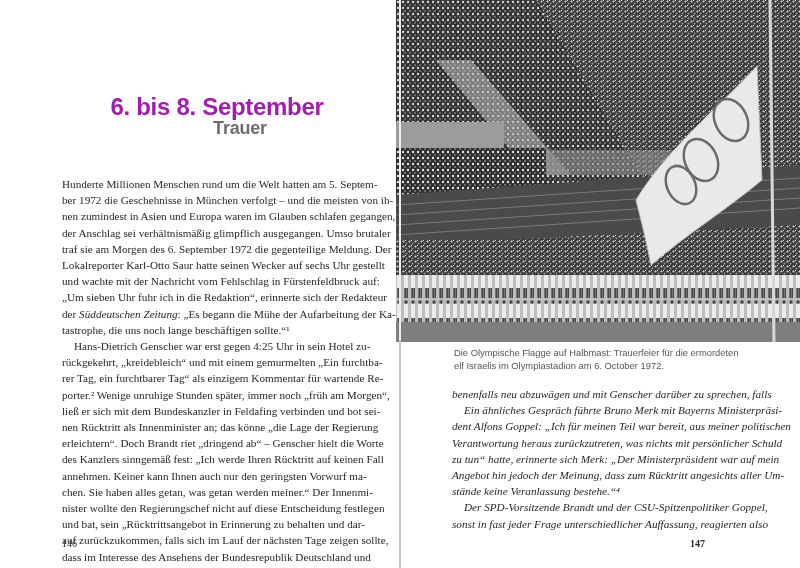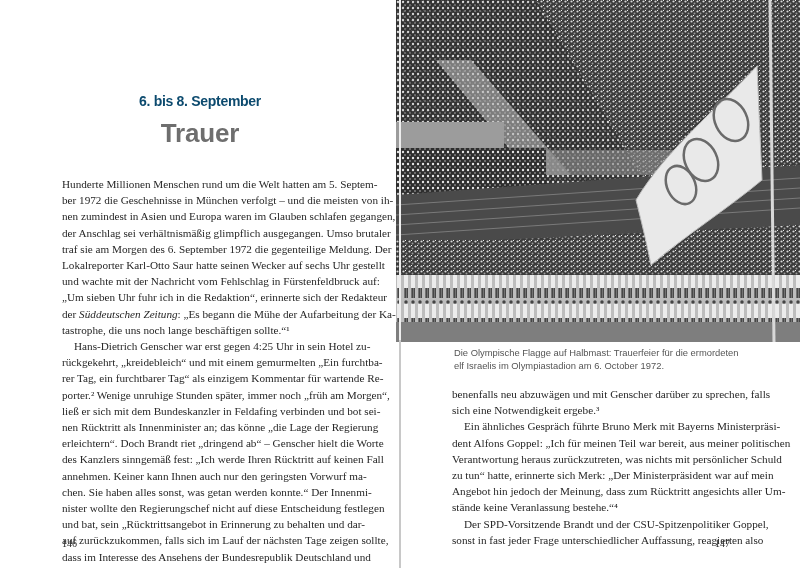--- a/index.html
+++ b/index.html
@@ -13,51 +13,52 @@
     .page {
       position: absolute; top: 0; height: 568px; background: #ffffff;
     }
     .page-left { left: 0; width: 400px; }
     .page-right { left: 400px; width: 400px; }
     .gutter-line {
       position: absolute; left: 399px; top: 340px; width: 2px; height: 228px;
       background: #c8c8c8;
     }
     .chapter-date {
-      position: absolute; left: 0; width: 400px; top: 93px;
+      position: absolute; left: 0; width: 434px; top: 93px;
       text-align: center;
       font-family: "Liberation Sans", sans-serif;
-      font-weight: bold; font-size: 14px; letter-spacing: -0.3px;
-      color: #0c4a6e;
+      font-weight: bold; font-size: 24px; letter-spacing: -0.3px;
+      color: #a21caf;
     }
     .chapter-title {
       position: absolute; left: 0; width: 400px; top: 118px;
       text-align: center;
       font-family: "Liberation Sans", sans-serif;
-      font-weight: bold; font-size: 26px; letter-spacing: -0.2px;
+      font-weight: bold; font-size: 18px; letter-spacing: -0.2px;
       color: #6e6e6e;
+      padding-left: 40px;
     }
     .body-text {
       position: absolute;
       font-size: 11.2px; line-height: 16.2px;
       text-align: justify;
       color: #262626;
     }
     .body-left { left: 62px; top: 176px; width: 288px; }
-    .body-right { left: 452px; top: 386px; width: 287px; }
+    .body-right { left: 452px; top: 386px; width: 287px; font-style: italic; }
     .line { display: block; text-align: justify; text-align-last: justify; white-space: nowrap; }
     .line.last { text-align-last: left; }
     .line.indent { text-indent: 12px; }
     .page-number {
       position: absolute; top: 538px;
       font-family: "Liberation Sans", sans-serif;
       font-size: 10px; color: #2a2a2a;
     }
     .pn-left { left: 62px; font-family: Liberation Serif, serif; }
-    .pn-right { left: 715px; font-family: "Liberation Serif", serif; font-weight: normal; }
+    .pn-right { left: 690px; font-family: "Liberation Serif", serif; font-weight: bold; }
     .photo {
       position: absolute; left: 396px; top: 0; width: 404px; height: 342px;
       overflow: hidden; background: #5a5a5a;
     }
     .caption {
       position: absolute; left: 454px; top: 347px; width: 300px;
       font-family: Liberation Sans, sans-serif;
       font-size: 9.4px; line-height: 12.5px; color: #555555;
     }
     .caption span { display: block; white-space: nowrap; }
@@ -81,21 +82,21 @@
       <span class="line last">tastrophe, die uns noch lange beschäftigen sollte.“¹</span>
       <span class="line indent">Hans-Dietrich Genscher war erst gegen 4:25 Uhr in sein Hotel zu-</span>
       <span class="line">rückgekehrt, „kreidebleich“ und mit einem gemurmelten „Ein furchtba-</span>
       <span class="line">rer Tag, ein furchtbarer Tag“ als einzigem Kommentar für wartende Re-</span>
       <span class="line">porter.² Wenige unruhige Stunden später, immer noch „früh am Morgen“,</span>
       <span class="line">ließ er sich mit dem Bundeskanzler in Feldafing verbinden und bot sei-</span>
       <span class="line">nen Rücktritt als Innenminister an; das könne „die Lage der Regierung</span>
       <span class="line">erleichtern“. Doch Brandt riet „dringend ab“ – Genscher hielt die Worte</span>
       <span class="line">des Kanzlers sinngemäß fest: „Ich werde Ihren Rücktritt auf keinen Fall</span>
       <span class="line">annehmen. Keiner kann Ihnen auch nur den geringsten Vorwurf ma-</span>
-      <span class="line">chen. Sie haben alles sonst, was getan werden konnte.“ Der Innenmi-</span>
+      <span class="line">chen. Sie haben alles getan, was getan werden meiner.“ Der Innenmi-</span>
       <span class="line">nister wollte den Regierungschef nicht auf diese Entscheidung festlegen</span>
       <span class="line">und bat, sein „Rücktrittsangebot in Erinnerung zu behalten und dar-</span>
       <span class="line">auf zurückzukommen, falls sich im Lauf der nächsten Tage zeigen sollte,</span>
       <span class="line">dass im Interesse des Ansehens der Bundesrepublik Deutschland und</span>
       <span class="line">der Bundesregierung selbst ein politischer Befreiungsschritt angezeigt“</span>
     </div>
   <div class="page-number pn-left">146</div>
 </div>
 
 <div class="page page-right"></div>
@@ -149,21 +150,20 @@
 
 <div class="caption">
   <span>Die Olympische Flagge auf Halbmast: Trauerfeier für die ermordeten</span>
   <span>elf Israelis im Olympiastadion am 6. October 1972.</span>
 </div>
 
 <div class="gutter-line"></div>
 
 <div class="body-text body-right" id="right-body">
     <span class="line">benenfalls neu abzuwägen und mit Genscher darüber zu sprechen, falls</span>
-    <span class="line last">sich eine Notwendigkeit ergebe.³</span>
     <span class="line indent">Ein ähnliches Gespräch führte Bruno Merk mit Bayerns Ministerpräsi-</span>
     <span class="line">dent Alfons Goppel: „Ich für meinen Teil war bereit, aus meiner politischen</span>
     <span class="line">Verantwortung heraus zurückzutreten, was nichts mit persönlicher Schuld</span>
     <span class="line">zu tun“ hatte, erinnerte sich Merk: „Der Ministerpräsident war auf mein</span>
     <span class="line">Angebot hin jedoch der Meinung, dass zum Rücktritt angesichts aller Um-</span>
     <span class="line last">stände keine Veranlassung bestehe.“⁴</span>
     <span class="line indent">Der SPD-Vorsitzende Brandt und der CSU-Spitzenpolitiker Goppel,</span>
     <span class="line">sonst in fast jeder Frage unterschiedlicher Auffassung, reagierten also</span>
   </div>
 <div class="page-number pn-right">147</div>

